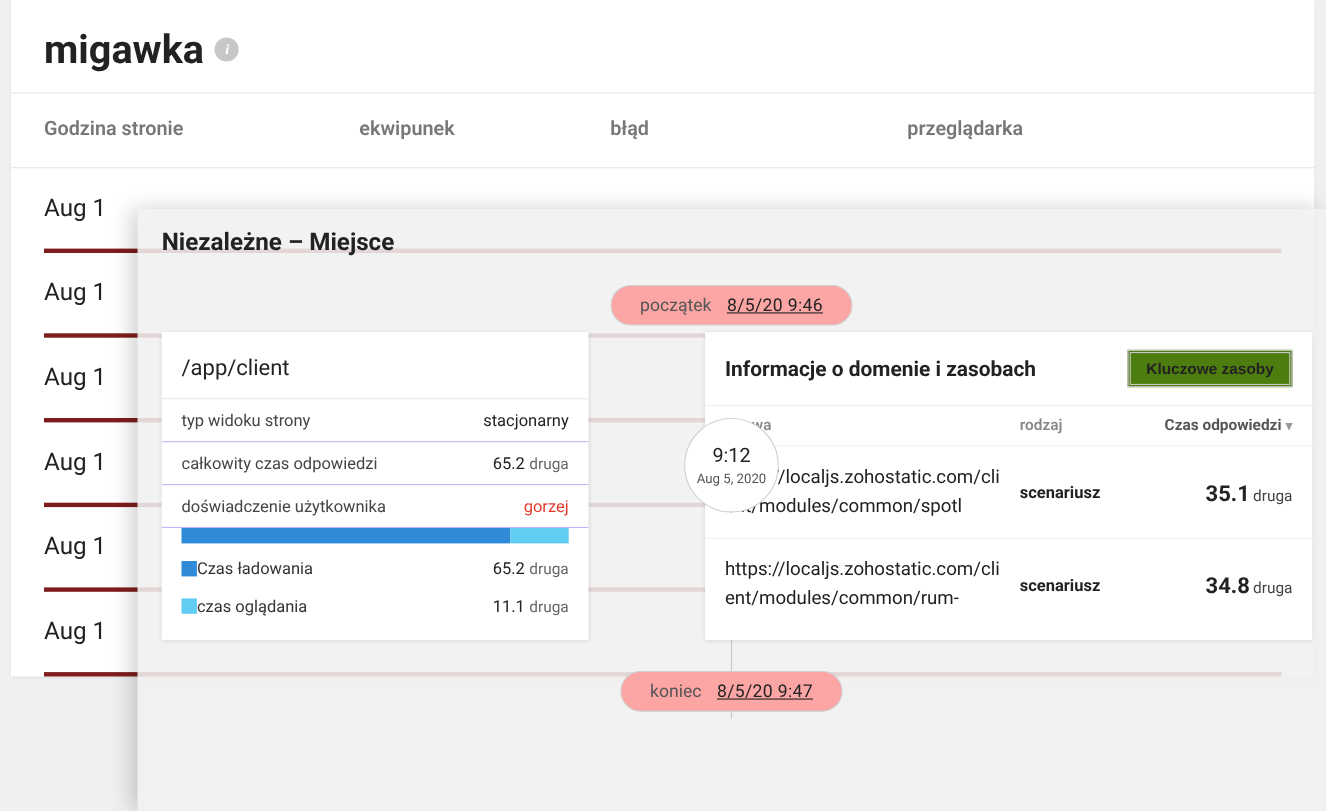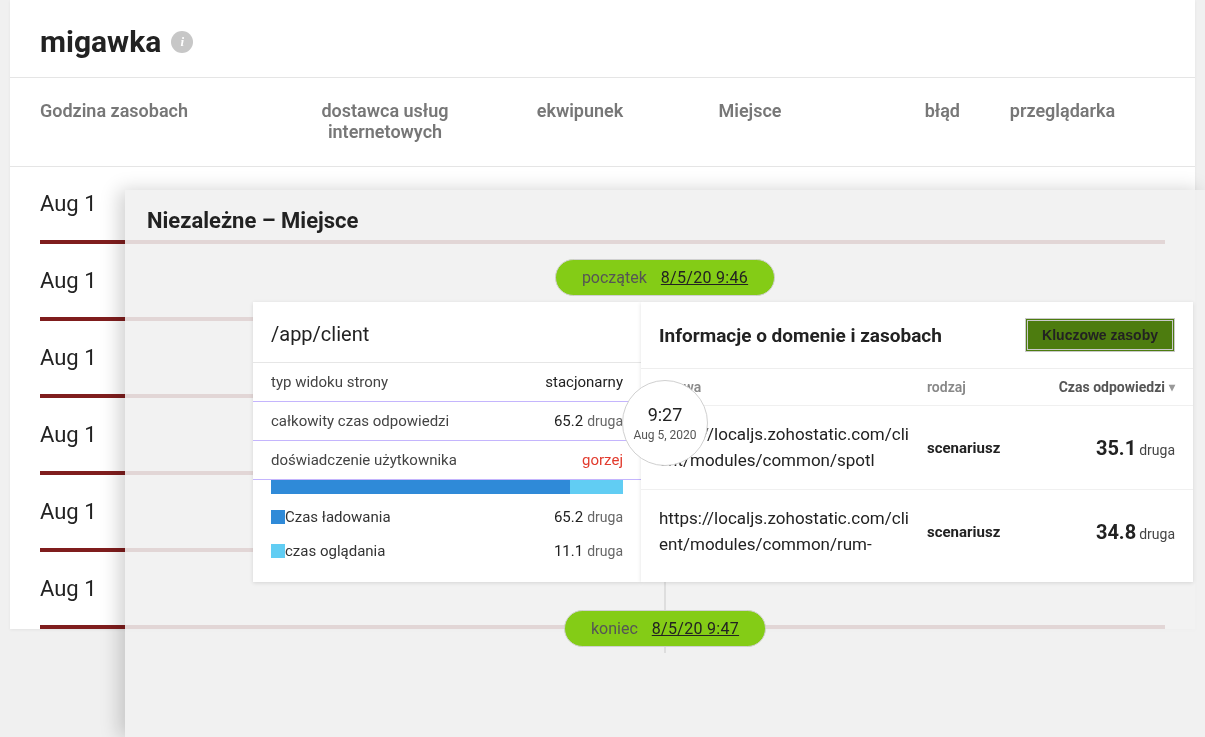--- a/index.html
+++ b/index.html
@@ -1,50 +1,50 @@
 <!DOCTYPE html>
 <html><head>
 <meta charset="utf-8">
 <style>
 * { box-sizing: border-box; margin: 0; padding: 0; }
 body { font-family: -apple-system, BlinkMacSystemFont, "Segoe UI", Roboto, Arial, sans-serif; background: #f0f0f0; color: #333; width: 1205px; height: 737px; overflow: hidden; position: relative; }
 
 .outer-card { background: #fff; margin: 0 10px; padding: 0; box-shadow: 0 1px 3px rgba(0,0,0,0.06); }
 .page-header { padding: 24px 30px 18px 30px; display: flex; align-items: center; gap: 10px; }
-.page-title { font-size: 30px; font-weight: 700; color: #222; }
+.page-title { font-size: 36px; font-weight: 700; color: #222; }
 .info-icon { width: 22px; height: 22px; border-radius: 50%; background: #c7c7c7; color: #fff; display: inline-flex; align-items: center; justify-content: center; font-size: 13px; font-weight: 700; font-style: italic; font-family: Georgia, serif; }
 
 .col-headers { display: flex; border-top: 1px solid #e5e5e5; border-bottom: 1px solid #e5e5e5; padding: 0 30px; }
 .col-headers > div { color: #777; font-size: 18px; font-weight: 600; padding: 22px 0 24px 0; }
 .col-h1 { width: 240px; }
 .col-h2 { width: 210px; text-align: center; }
 .col-h3 { width: 180px; text-align: center; }
 .col-h4 { width: 160px; text-align: center; }
 .col-h5 { width: 130px; text-align: right; }
 .col-h6 { flex: 1; text-align: center; }
 
 .rows { padding: 0 30px; }
 .row { border-bottom: 4px solid #7f1d1d; padding: 24px 0; font-size: 22px; color: #222; font-weight: 400; }
 
 .overlay { position: absolute; top: 190px; left: 125px; right: 0; bottom: 0; background: rgba(240,240,240,0.88); box-shadow: -6px 0 18px rgba(0,0,0,0.18); padding: 0; }
 .overlay-title { padding: 18px 22px 10px 22px; font-size: 22px; font-weight: 700; color: #222; }
 
 .timeline-wrap { position: relative; padding: 10px 0 30px 0; }
 .vline { position: absolute; left: 50%; top: 72px; bottom: 30px; width: 1px; background: #c9c9c9; transform: translateX(-0.5px); }
 
-.pill { position: relative; background: #84cc16; border: 1px solid #d0d0d0; border-radius: 999px; padding: 8px 26px; display: inline-flex; align-items: center; gap: 14px; font-size: 16px; }
+.pill { position: relative; background: #fca5a5; border: 1px solid #d0d0d0; border-radius: 999px; padding: 8px 26px; display: inline-flex; align-items: center; gap: 14px; font-size: 16px; }
 .pill-label { color: #555; font-weight: 400; }
 .pill-val { color: #222; font-weight: 400; letter-spacing: 0.3px; text-decoration: underline; }
 .pill-row { text-align: center; margin: 6px 0; position: relative; z-index: 2; }
 
 .center-node { position: absolute; left: 50%; top: 180px; transform: translate(-50%, -50%); width: 86px; height: 86px; border-radius: 50%; background: #fff; border: 1px solid #d0d0d0; display: flex; flex-direction: column; align-items: center; justify-content: center; z-index: 3; }
 .center-time { font-size: 18px; font-weight: 400; color: #222; line-height: 1.2; }
 .center-date { font-size: 12px; color: #555; margin-top: 2px; }
 
-.panels { display: flex; gap: 0; position: relative; z-index: 2; padding: 0 12px 0 22px; margin-top: 4px; justify-content: flex-end; }
+.panels { display: flex; gap: 0; position: relative; z-index: 2; padding: 0 12px 0 22px; margin-top: 4px; justify-content: space-between; }
 
 .left-panel { width: 388px; background: #fff; box-shadow: 0 1px 4px rgba(0,0,0,0.12); }
 .lp-head { padding: 20px 18px 16px 18px; font-size: 20px; font-weight: 400; color: #222; border-bottom: 1px solid #e6e6e6; }
 .lp-row { display: flex; justify-content: space-between; align-items: baseline; padding: 10px 18px; border-bottom: 1px solid #c4b5fd; font-size: 15px; }
 .lp-row .lbl { color: #444; }
 .lp-row .val { color: #222; }
 .lp-row .unit { color: #666; font-size: 14px; margin-left: 4px; }
 .lp-row.worse .val { color: #e23b2e; font-weight: 400; }
 .lp-row.bold { font-weight: 700; }
 .lp-row.bold .lbl, .lp-row.bold .val, .lp-row.bold .unit { font-weight: 700; }
@@ -81,24 +81,22 @@
 </style>
 </head>
 <body>
 
 <div class="outer-card">
   <div class="page-header">
     <span class="page-title">migawka</span>
     <span class="info-icon">i</span>
   </div>
   <div class="col-headers">
-    <div class="col-h1">Godzina zasobach</div>
-    <div class="col-h2">dostawca usług internetowych</div>
+    <div class="col-h1">Godzina stronie</div>
     <div class="col-h3">ekwipunek</div>
-    <div class="col-h4">Miejsce</div>
     <div class="col-h5">błąd</div>
     <div class="col-h6">przeglądarka</div>
   </div>
   <div class="rows">
     <div class="row">Aug 1</div>
     <div class="row">Aug 1</div>
     <div class="row">Aug 1</div>
     <div class="row">Aug 1</div>
     <div class="row">Aug 1</div>
     <div class="row">Aug 1</div>
@@ -112,21 +110,21 @@
     <div class="vline"></div>
 
     <div class="pill-row">
       <span class="pill">
         <span class="pill-label">początek</span>
         <span class="pill-val">8/5/20 9:46</span>
       </span>
     </div>
 
     <div class="center-node">
-      <div class="center-time">9:27</div>
+      <div class="center-time">9:12</div>
       <div class="center-date">Aug 5, 2020</div>
     </div>
 
     <div class="panels">
       <div class="left-panel">
         <div class="lp-head">/app/client</div>
 
         <div class="lp-row">
           <span class="lbl">typ widoku strony</span>
           <span class="val">stacjonarny</span>

